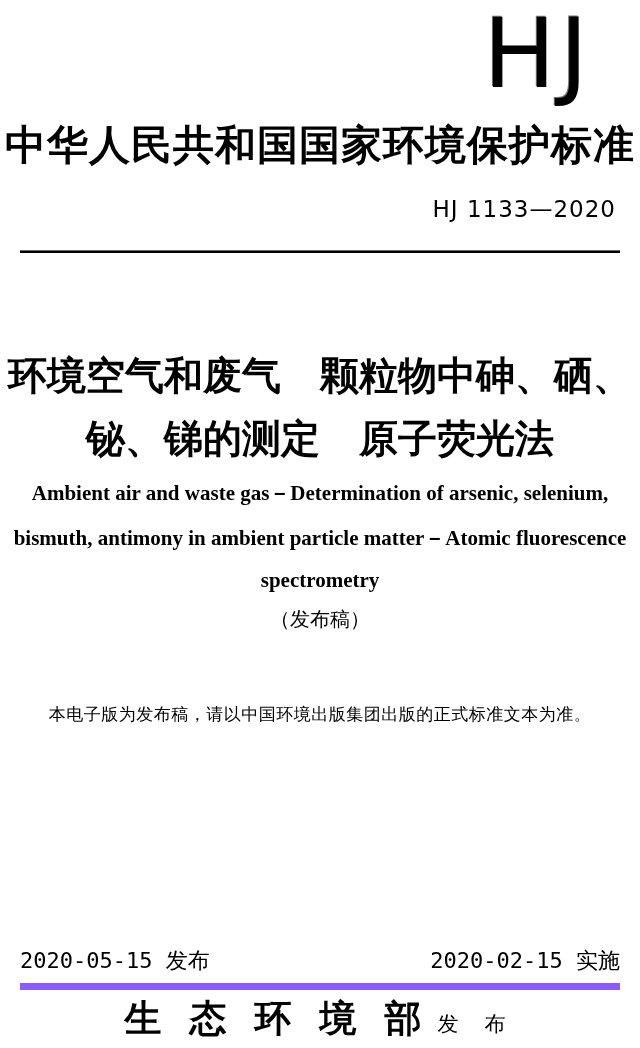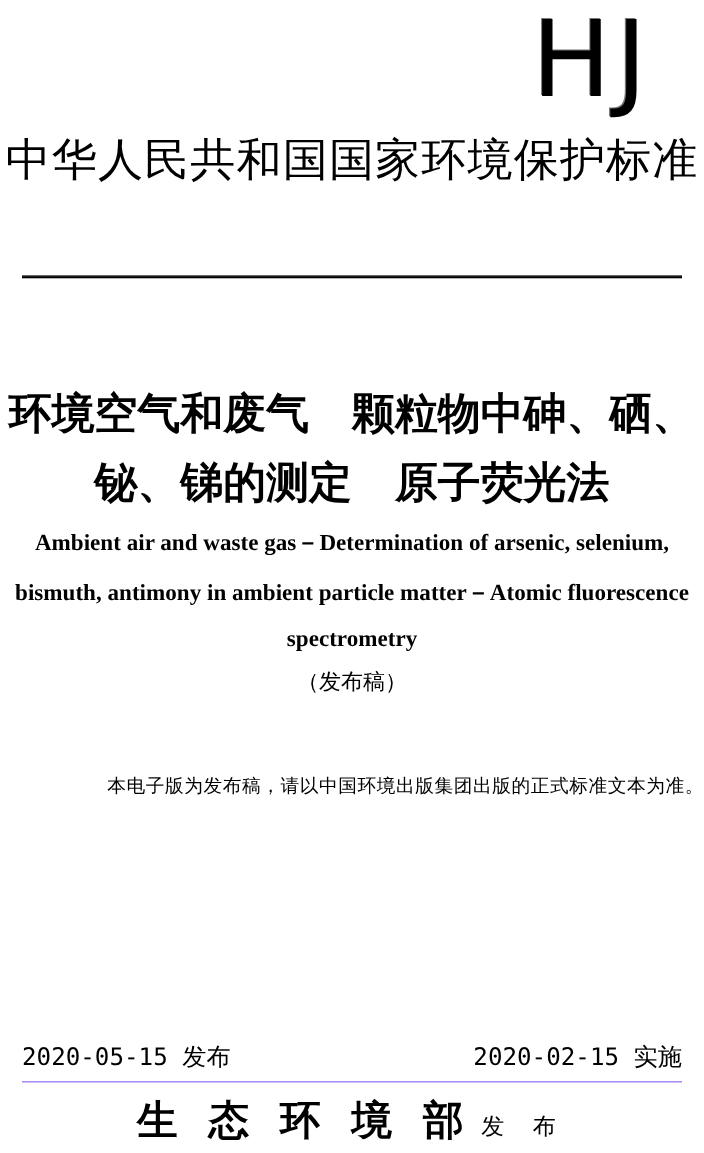--- a/index.html
+++ b/index.html
@@ -32,21 +32,21 @@
   }
 
   
   .header-title {
     position: absolute;
     top: 118px;
     left: 0;
     width: 100%;
     text-align: center;
     font-family: "Liberation Serif", serif;
-    font-weight: normal;
+    font-weight: bold;
     font-size: 41px;
     letter-spacing: 1px;
     white-space: nowrap;
   }
 
   .standard-number {
     position: absolute;
     top: 196px;
     right: 24px;
     font-family: "DejaVu Sans", sans-serif;
@@ -101,39 +101,39 @@
     text-align: center;
     font-family: Liberation Mono, monospace;
     font-size: 20px;
   }
 
   .notice {
     position: absolute;
     top: 703px;
     left: 0;
     width: 100%;
-    text-align: right;
+    text-align: center;
     font-family: Liberation Serif, serif;
     font-size: 17px;
     letter-spacing: 0.5px;
   }
 
   
   .date-row {
     position: absolute;
     top: 946px;
     left: 20px;
     right: 20px;
     display: flex;
     justify-content: space-between;
     align-items: flex-end;
     font-family: "DejaVu Sans Mono", monospace;
     font-size: 22px;
     padding-bottom: 7px;
-    border-bottom: 1px solid #8b5cf6;
+    border-bottom: 7px solid #8b5cf6;
   }
 
   
   .ministry-row {
     position: absolute;
     top: 994px;
     left: 0;
     width: 100%;
     display: flex;
     justify-content: center;
@@ -156,20 +156,21 @@
 </style>
 </head>
 <body>
 
 <div class="page">
 
   <div class="hj-logo">HJ</div>
 
   <div class="header-title">中华人民共和国国家环境保护标准</div>
 
+  <div class="standard-number">HJ 1133—2020</div>
 
   <div class="top-rule"></div>
 
   <div class="cn-title line1">环境空气和废气　颗粒物中砷、硒、</div>
   <div class="cn-title line2">铋、锑的测定　原子荧光法</div>
 
   <div class="en-title line2">bismuth, antimony in ambient particle matter－Atomic fluorescence</div>
   <div class="en-title line1">Ambient air and waste gas－Determination of arsenic, selenium,</div>
   <div class="en-title line3">spectrometry</div>
 

